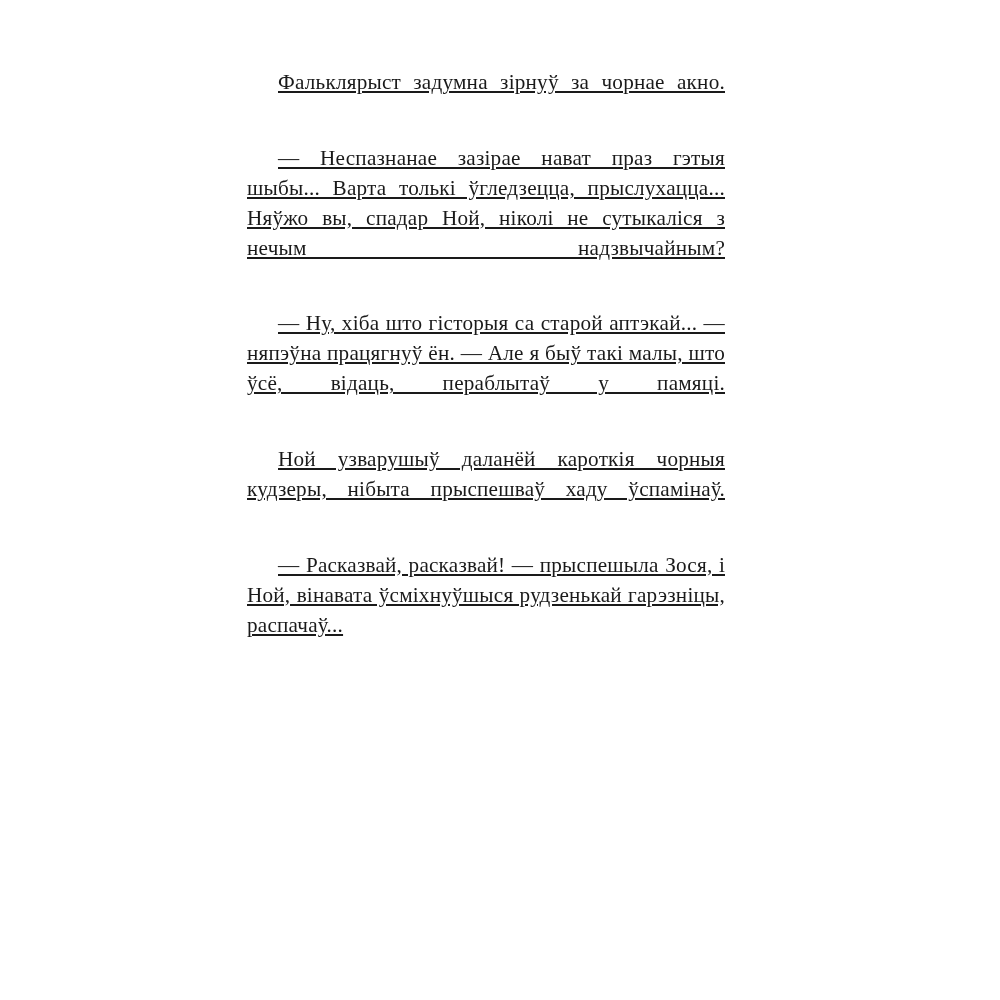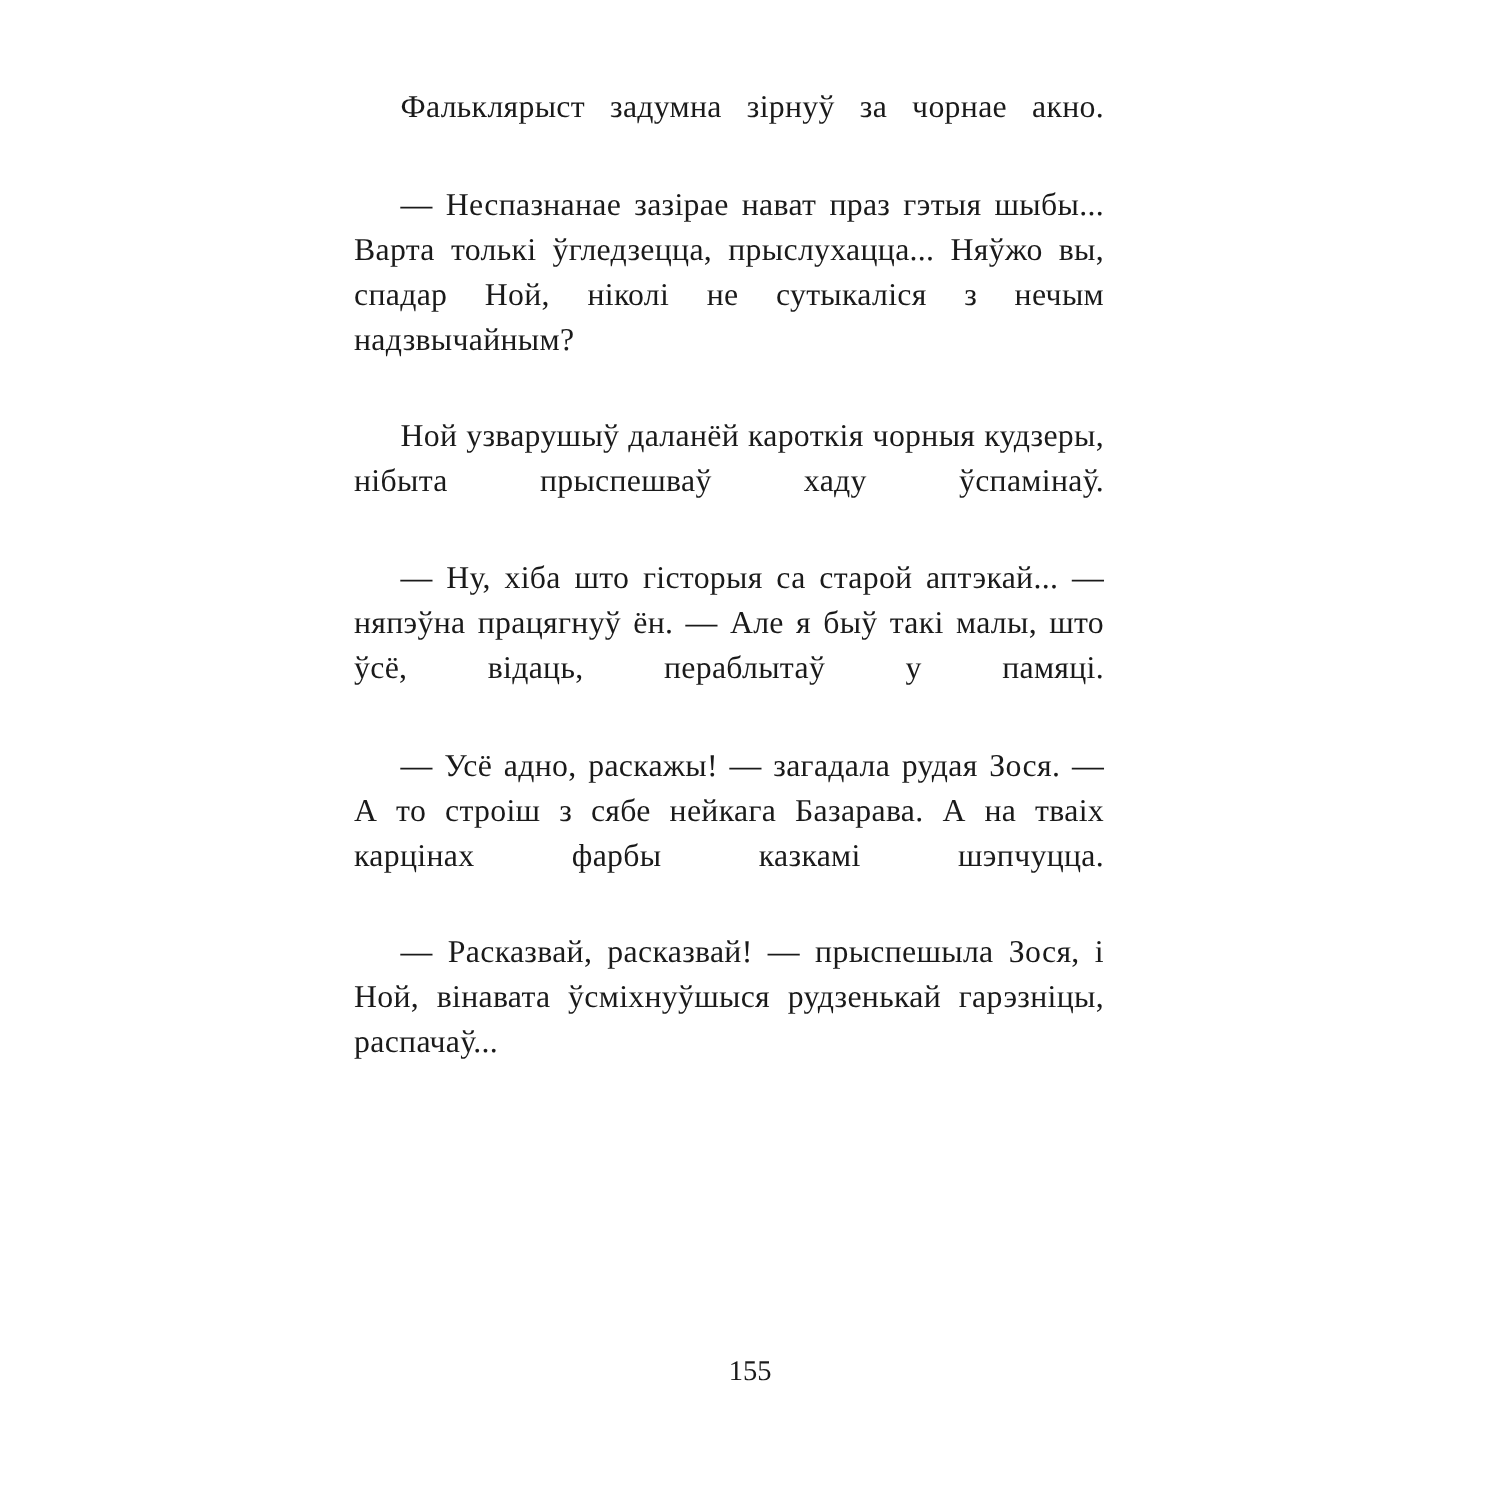--- a/index.html
+++ b/index.html
@@ -22,29 +22,30 @@
     background: #ffffff;
     box-sizing: border-box;
   }
   .text-block {
     position: absolute;
     left: 231px;
     top: 52px;
     width: 510px;
   }
   .para {
-    margin: 5px;
+    margin: 16px;
     text-align: justify;
     text-justify: inter-word;
     font-size: 21.2px;
     line-height: 29.9px;
     text-indent: 31px;
     hyphens: manual;
     -webkit-hyphens: manual;
     letter-spacing: 0.01em;
+    text-decoration: underline;
   }
   
   .para::after {
     content: "";
     display: inline-block;
     width: 100%;
   }
   .page-number {
     position: absolute;
     left: 0;
@@ -59,22 +60,20 @@
 </style>
 </head>
 <body>
 
 <div class="page">
 
   <div class="text-block">
 
     <p class="para">Фальклярыст задумна зірнуў за чорнае акно.</p>
     <p class="para">— Неспазнанае зазірае нават праз гэтыя шыбы... Варта толькі ўгледзецца, прыслухацца... Няўжо вы, спадар Ной, ніколі не сутыкаліся з нечым надзвычайным?</p>
+    <p class="para">— Ну, хіба што гісторыя са старой аптэкай... — няпэўна працягнуў ён. — Але я быў такі малы, што ўсё, відаць, пераблытаў у памяці.</p>
     <p class="para">Ной узварушыў даланёй кароткія чорныя кудзеры, нібыта прыспешваў хаду ўспамінаў.</p>
-    <p class="para">— Ну, хіба што гісторыя са старой аптэкай... — няпэўна працягнуў ён. — Але я быў такі малы, што ўсё, відаць, пераблытаў у памяці.</p>
-    <p class="para">— Усё адно, раскажы! — загадала рудая Зося. — А то строіш з сябе нейкага Базарава. А на тваіх карцінах фарбы казкамі шэпчуцца.</p>
     <p class="para">— Расказвай, расказвай! — прыспешыла Зося, і Ной, вінавата ўсміхнуўшыся рудзенькай гарэзніцы, распачаў...</p>
 
   </div>
 
-  <div class="page-number">155</div>
 
 </div>
 
 </body></html>

